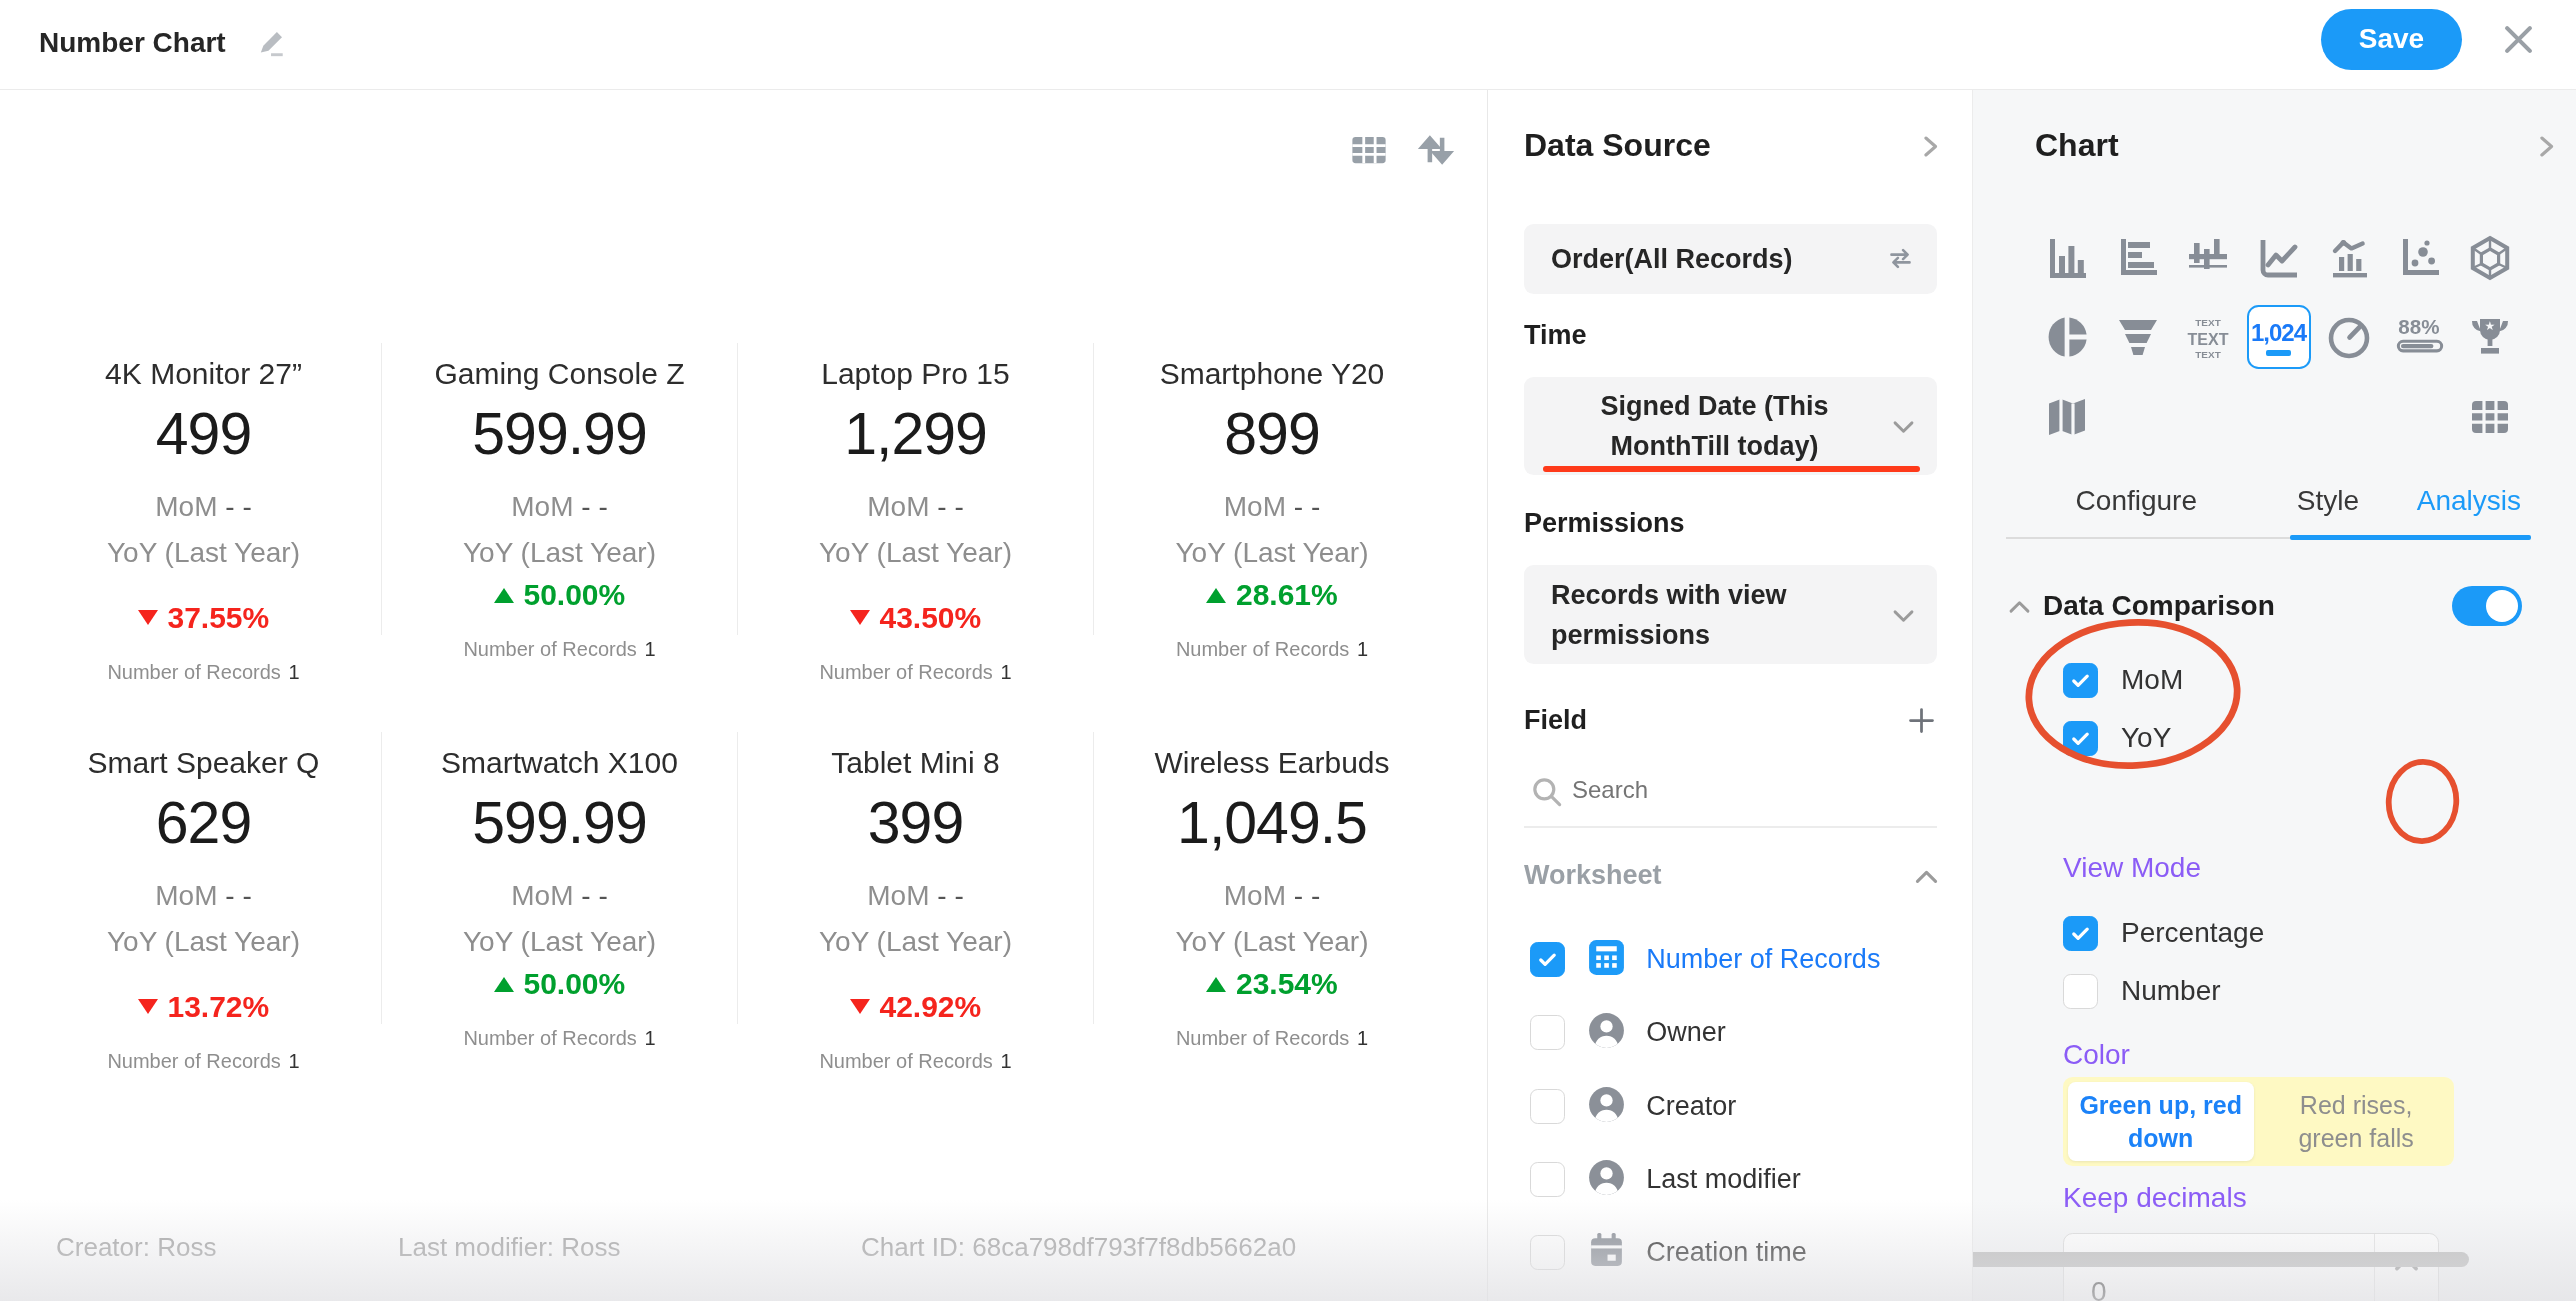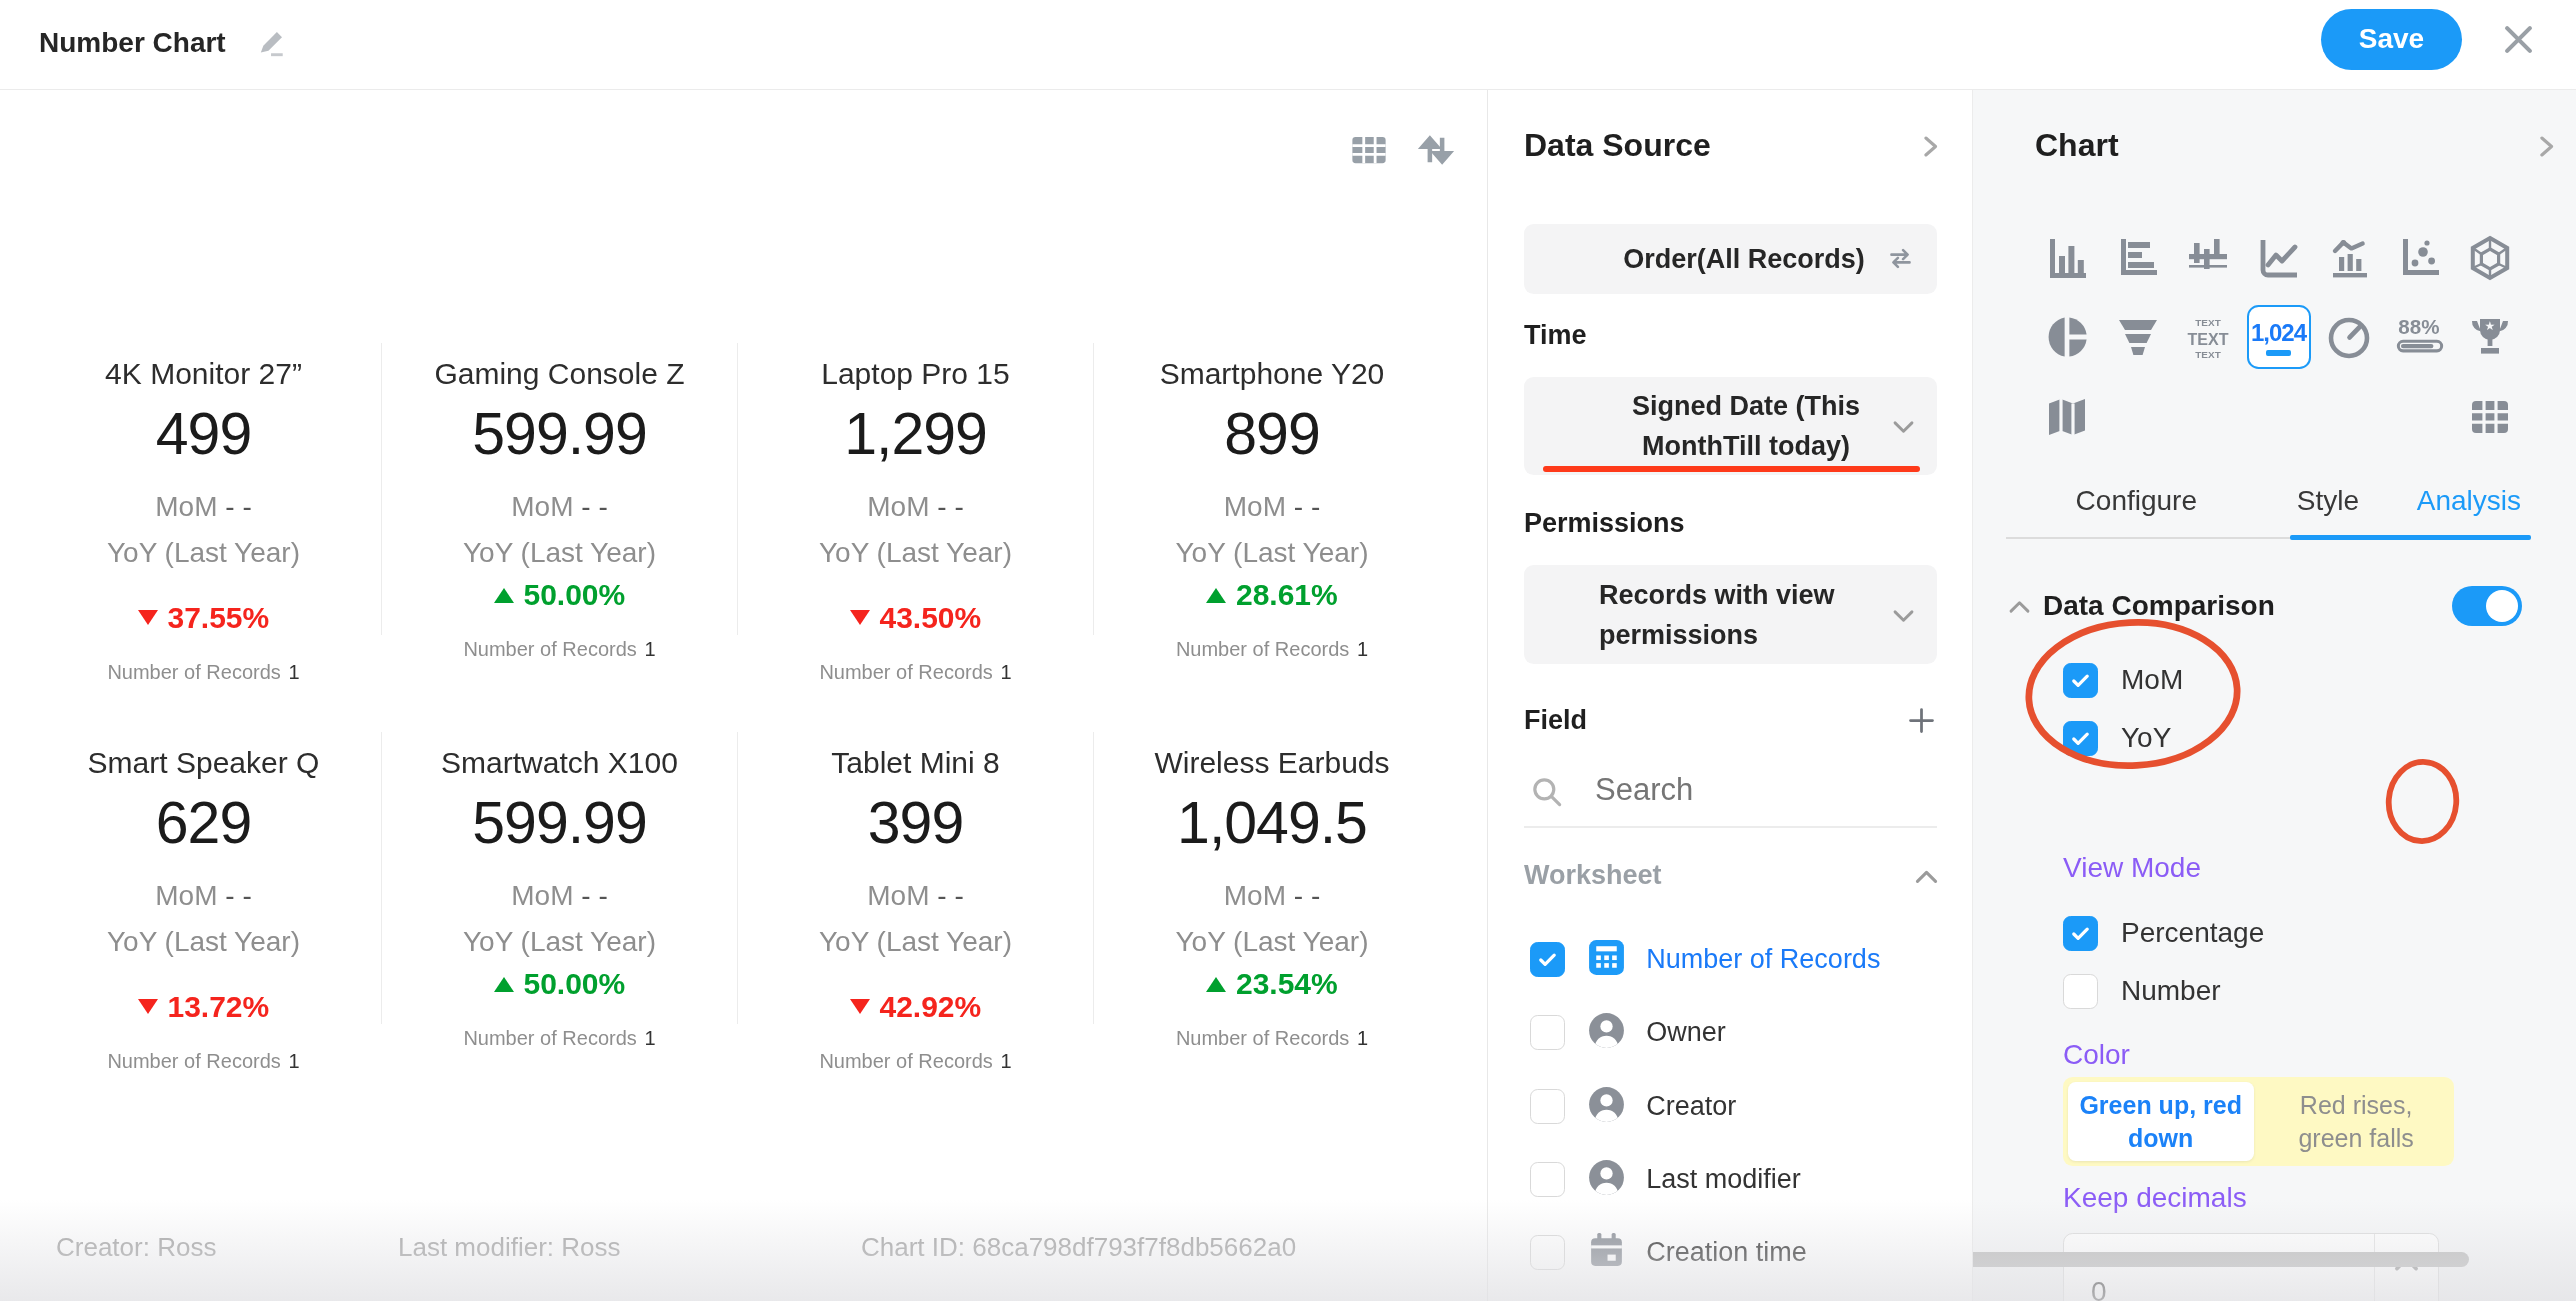--- a/index.html
+++ b/index.html
@@ -38,21 +38,21 @@
   .card-records b { font-weight:normal; color:#333; margin-left:7.7px; }
   .canvas-footer { position:absolute; top:1142px; left:0; width:100%; font-size:26px; color:#a6a6a6; }
   .canvas-footer span { position:absolute; white-space:nowrap; }
 
   
   #ds-panel { position:absolute; left:1487px; top:90px; width:485px; height:1212px; background:#fff;
     border-left:1px solid #e8e8e8; }
   .panel-h { position:absolute; font-size:32px; font-weight:bold; color:#1f1f1f; }
   .chev-r { position:absolute; }
   .ds-box { position:absolute; left:36px; width:413px; background:#f4f4f5; border-radius:9.7px;
-    display:flex; align-items:center; font-size:27px; font-weight:bold; color:#262626; cursor:pointer;justify-content:center; }
+    display:flex; align-items:center; font-size:27px; font-weight:bold; color:#262626; cursor:pointer; }
   .ds-label { position:absolute; left:36px; font-size:27px; font-weight:bold; color:#1f1f1f; }
   .fieldlist-label { position:absolute; left:36px; font-size:27px; font-weight:bold; color:#9aa0a6; }
   .f-item { position:absolute; left:0; width:100%; height:46px; display:flex; align-items:center; cursor:pointer; }
   .f-item .cb { margin-left:42px; }
   .f-item .f-icon { margin-left:21px; }
   .f-item .f-label { margin-left:19.3px; font-size:27px; color:#333; }
   .f-item .f-label.active { color:#1a7af8; }
   .cb { width:35px; height:35px; border-radius:7.7px; border:1.9px solid #d9d9d9; background:#fff;
     display:inline-flex; align-items:center; justify-content:center; flex:0 0 auto; cursor:pointer; }
   .cb.checked { background:#1b9af8; border-color:#1b9af8; }
@@ -284,21 +284,21 @@
         <path d="M12 4v16M4 12h16" stroke="#6f737a" stroke-width="2" stroke-linecap="round"></path>
       </svg>
   </span>
 
   <span style="position:absolute; left:41px; top:684px;">
     <svg width="35" height="35" viewBox="0 0 24 24">
         <circle cx="10.5" cy="10.5" r="6.5" stroke="#b3b3b3" stroke-width="2.2" fill="none"></circle>
         <path d="M15.5 15.5L21 21" stroke="#b3b3b3" stroke-width="2.2" stroke-linecap="round"></path>
       </svg>
   </span>
-  <input style="position: absolute; left: 107px; top: 678px; width: 319px; height: 44px; border: none; outline: none; font-size: 31px; color: #a21caf; background: transparent;" placeholder="Search">
+  <input style="position: absolute; left: 84px; top: 678px; width: 319px; height: 44px; border: none; outline: none; font-size: 24px; color: #a21caf; background: transparent;" placeholder="Search">
   <div style="position:absolute; left:36px; top:736px; width:413px; height:1.9px; background:#ececec;"></div>
 
   <div class="fieldlist-label" style="top:770px;">Worksheet</div>
   <span style="position:absolute; left:423px; top:772px;">
     <svg width="31" height="31" viewBox="0 0 24 24">
         <path d="M5 15l7-7 7 7" stroke="#9b9b9b" stroke-width="2.4" fill="none" stroke-linecap="round" stroke-linejoin="round"></path>
       </svg>
   </span>
 
   <div class="f-item" style="top:846px;">

